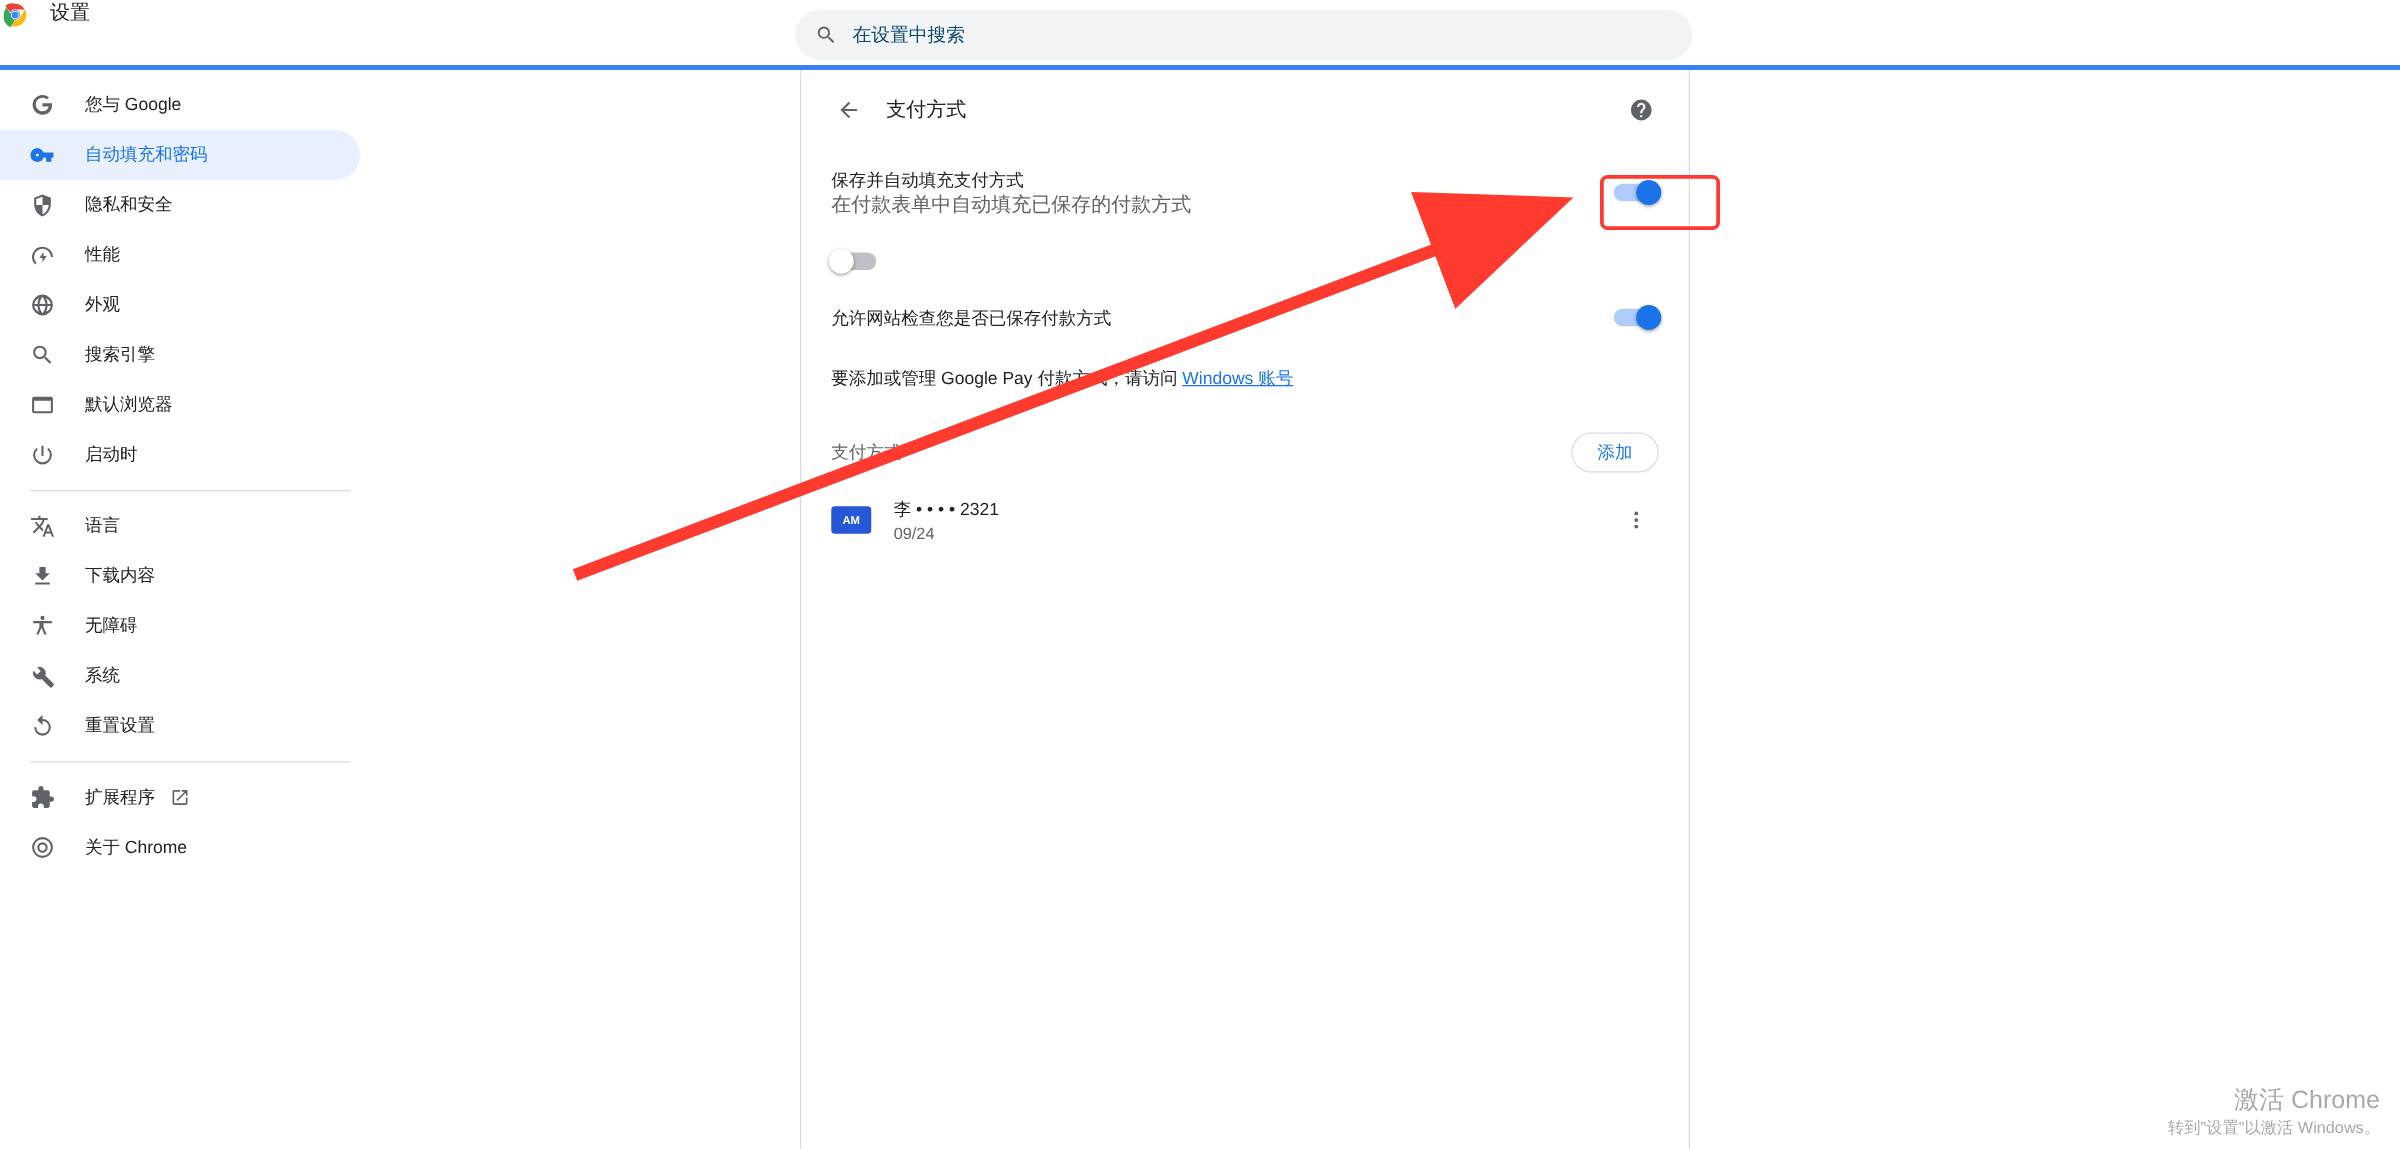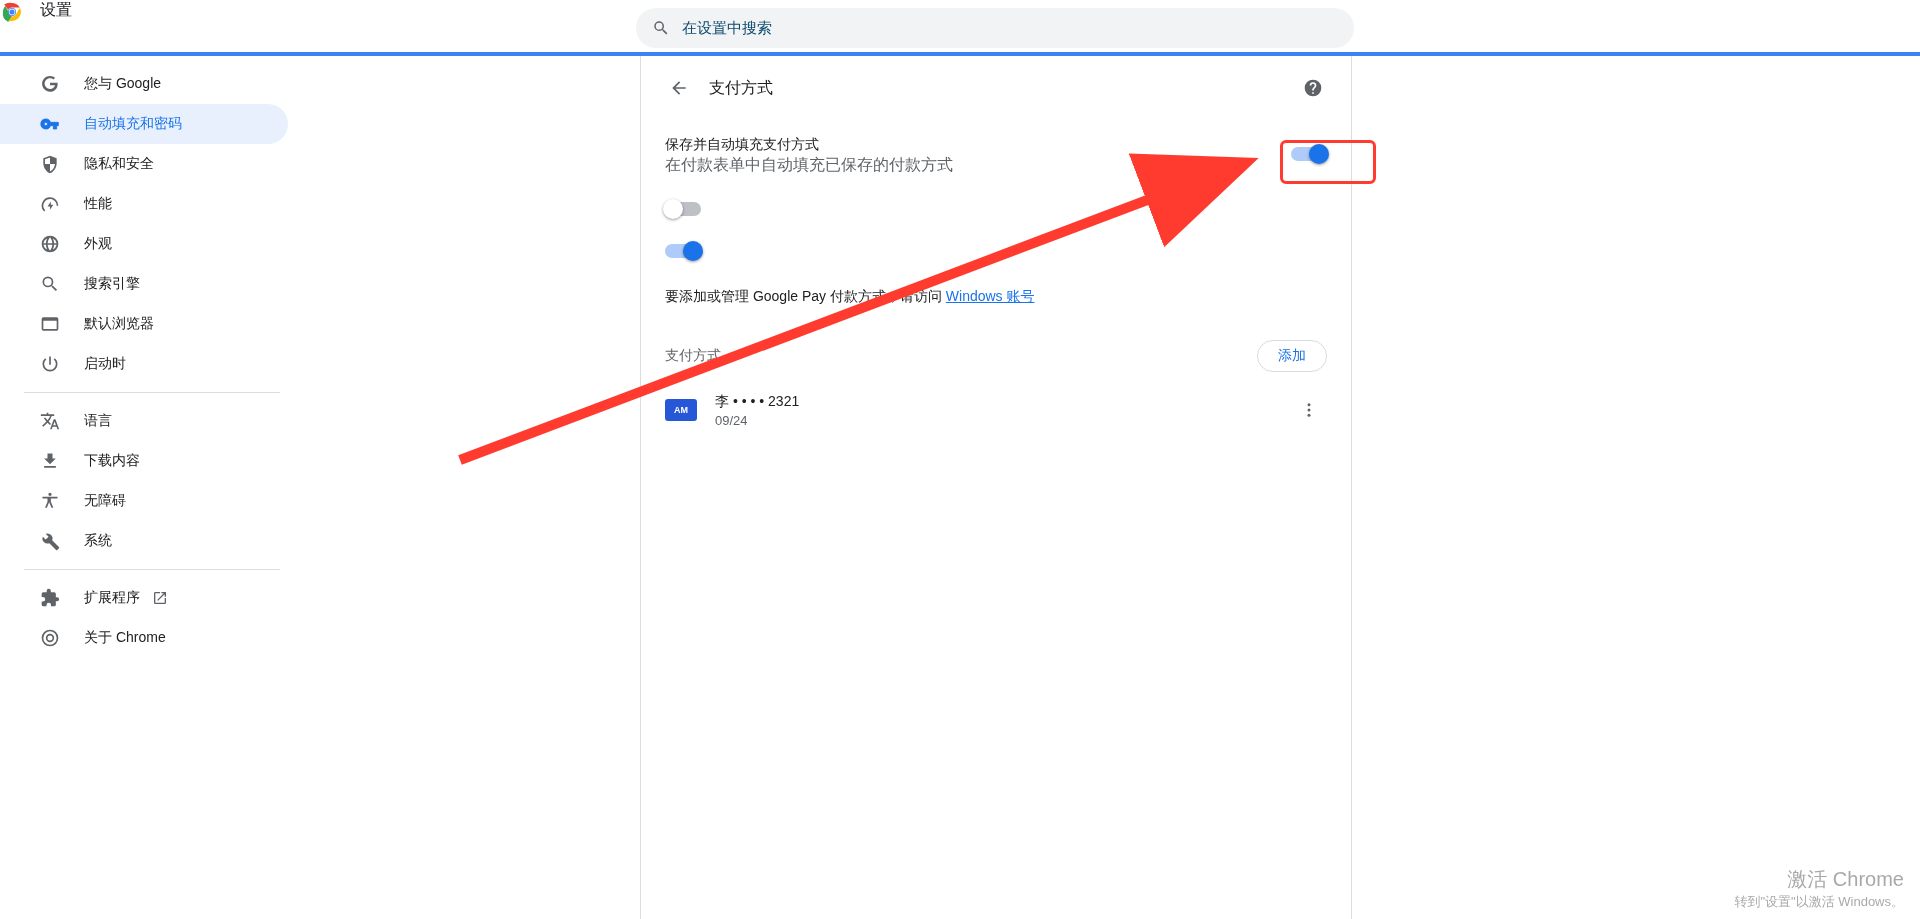--- a/index.html
+++ b/index.html
@@ -9,21 +9,21 @@
   
   .topbar { position: absolute; left: 0; top: 0; width: 1920px; height: 56px; display: flex; align-items: flex-start; border-bottom: 4px solid #3b82f6; }
   .chrome-logo { width: 24px; height: 24px; margin-right: 16px; }
   .topbar-title { font-size: 16px; color: #202124; }
   .searchbar { position: absolute; left: 636px; top: 8px; width: 718px; height: 40px; background: #f1f3f4; border-radius: 20px; display: flex; align-items: center; padding: 0 16px; }
   .searchbar svg { width: 18px; height: 18px; margin-right: 12px; fill: #5f6368; }
   .searchbar span { color: #0c4a6e; font-size: 15px; }
 
   
   .sidebar { position: absolute; left: 0; top: 56px; width: 288px; padding-top: 8px; }
-  .nav-item { display: flex; align-items: center; height: 40px; padding-left: 40px; border-radius: 0 20px 20px 0; font-size: 14px; color: #202124; cursor: pointer; }
+  .nav-item { display: flex; align-items: center; height: 40px; padding-left: 24px; border-radius: 0 20px 20px 0; font-size: 14px; color: #202124; cursor: pointer; }
   .nav-item.active { background: #e8f0fe; color: #1a73e8; }
   .nav-item.active .nav-icon { fill: #1a73e8; stroke: #1a73e8; }
   .nav-icon { width: 20px; height: 20px; margin-right: 24px; fill: #5f6368; }
   .nav-sep { height: 1px; background: #dadce0; margin: 8px 0 8px 0; width: 256px; margin-left: 24px; }
   .ext-link-icon { width: 16px; height: 16px; margin-left: 12px; fill: #5f6368; }
 
   
   .main { position: absolute; left: 640px; top: 56px; width: 712px; height: 863px; border-left: 1px solid #dadce0; border-right: 1px solid #dadce0; padding: 0; }
   .card-header { display: flex; align-items: center; height: 64px; padding: 0 20px; }
   .back-btn { width: 36px; height: 36px; display:flex; align-items:center; justify-content:center; border-radius: 50%; cursor: pointer; }
@@ -159,20 +159,26 @@
         <path d="M12 2a2 2 0 1 1-2 2 2 2 0 0 1 2-2zm9 5H3v2h6v4l-3 7h2.2l2.8-6.5L13.8 20H16l-3-7V9h8z"></path>
       </svg>
     <span>无障碍</span>
   </div>
   <div class="nav-item">
     <svg class="nav-icon" viewBox="0 0 24 24">
         <path d="M22.7 19.3 14.6 11.2A6 6 0 0 0 6.8 3.4l3.5 3.5-3.4 3.4-3.5-3.5a6 6 0 0 0 7.8 7.8l8.1 8.1a1 1 0 0 0 1.4 0l2-2a1 1 0 0 0 0-1.4z"></path>
       </svg>
     <span>系统</span>
   </div>
+  <div class="nav-item">
+    <svg class="nav-icon" viewBox="0 0 24 24">
+        <path d="M12 5V1L7 6l5 5V7a6 6 0 1 1-6 6H4a8 8 0 1 0 8-8z"></path>
+      </svg>
+    <span>重置设置</span>
+  </div>
   <div class="nav-sep"></div>
   <div class="nav-item">
     <svg class="nav-icon" viewBox="0 0 24 24">
         <path d="M20.5 11H19V7a2 2 0 0 0-2-2h-4V3.5a2.5 2.5 0 0 0-5 0V5H4a2 2 0 0 0-2 2v3.8h1.5a2.7 2.7 0 0 1 0 5.4H2V20a2 2 0 0 0 2 2h3.8v-1.5a2.7 2.7 0 0 1 5.4 0V22H17a2 2 0 0 0 2-2v-4h1.5a2.5 2.5 0 0 0 0-5z"></path>
       </svg>
     <span>扩展程序</span>
     <svg class="ext-link-icon" viewBox="0 0 24 24">
         <path d="M14 3v2h3.59l-9.83 9.83 1.41 1.41L19 6.41V10h2V3zM19 19H5V5h7V3H5a2 2 0 0 0-2 2v14a2 2 0 0 0 2 2h14a2 2 0 0 0 2-2v-7h-2z"></path>
       </svg>
   </div>
@@ -209,20 +215,23 @@
       </div>
   </div>
 
   <div class="row">
     <div class="toggle">
         <div class="knob"></div>
       </div>
   </div>
 
   <div class="row">
+    <div class="row-text">
+      <div class="row-title">允许网站检查您是否已保存付款方式</div>
+    </div>
     <div class="toggle on">
         <div class="knob"></div>
       </div>
   </div>
 
   <div class="row">
     <div class="row-text row-title">
       <span>要添加或管理 Google Pay 付款方式，请访问 </span><a href="#" class="row-link">Windows 账号</a>
     </div>
   </div>

